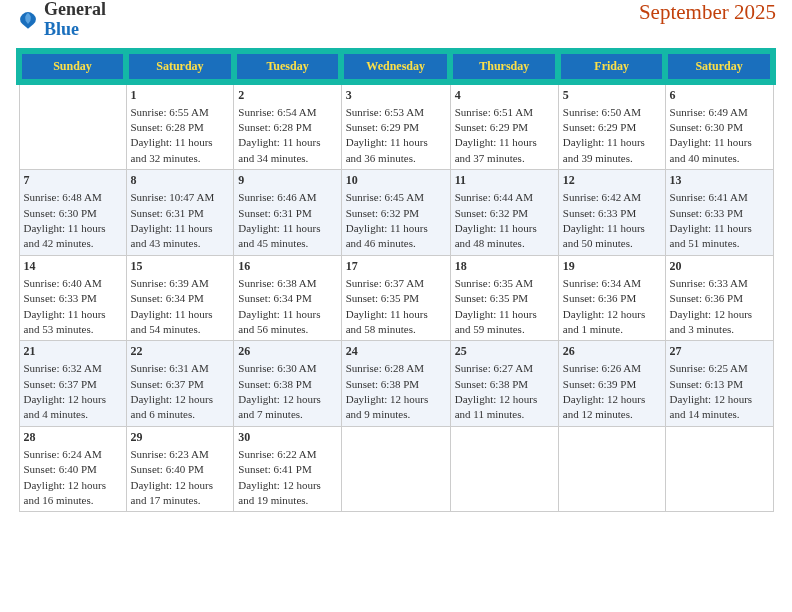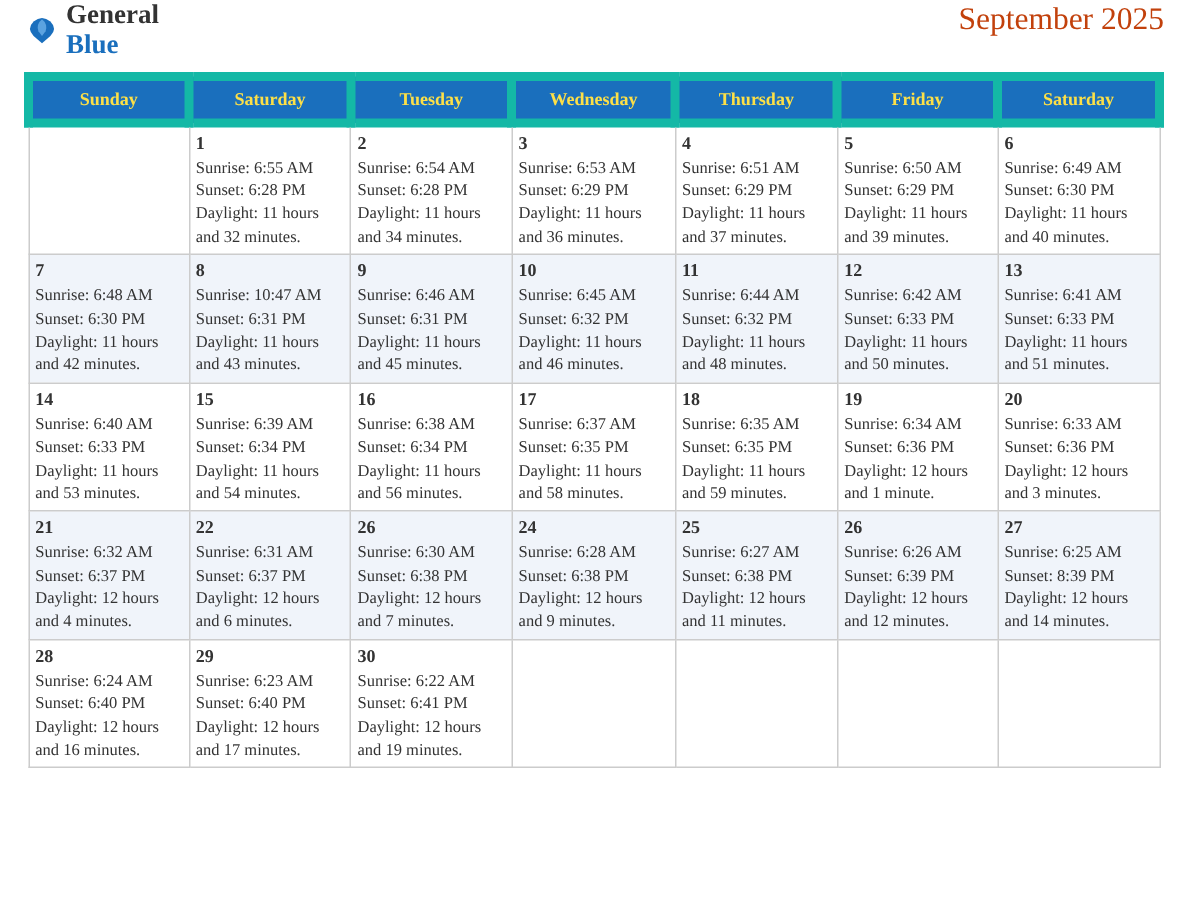--- a/index.html
+++ b/index.html
@@ -310,21 +310,21 @@
           <td>
             <span class="day-number">26</span>
             <div class="day-info">Sunrise: 6:26 AM
 Sunset: 6:39 PM
 Daylight: 12 hours
 and 12 minutes.</div>
           </td>
           <td>
             <span class="day-number">27</span>
             <div class="day-info">Sunrise: 6:25 AM
-Sunset: 8:39 PM
+Sunset: 6:13 PM
 Daylight: 12 hours
 and 14 minutes.</div>
           </td>
         </tr>
         <tr>
           <td>
             <span class="day-number">28</span>
             <div class="day-info">Sunrise: 6:24 AM
 Sunset: 6:40 PM
 Daylight: 12 hours

